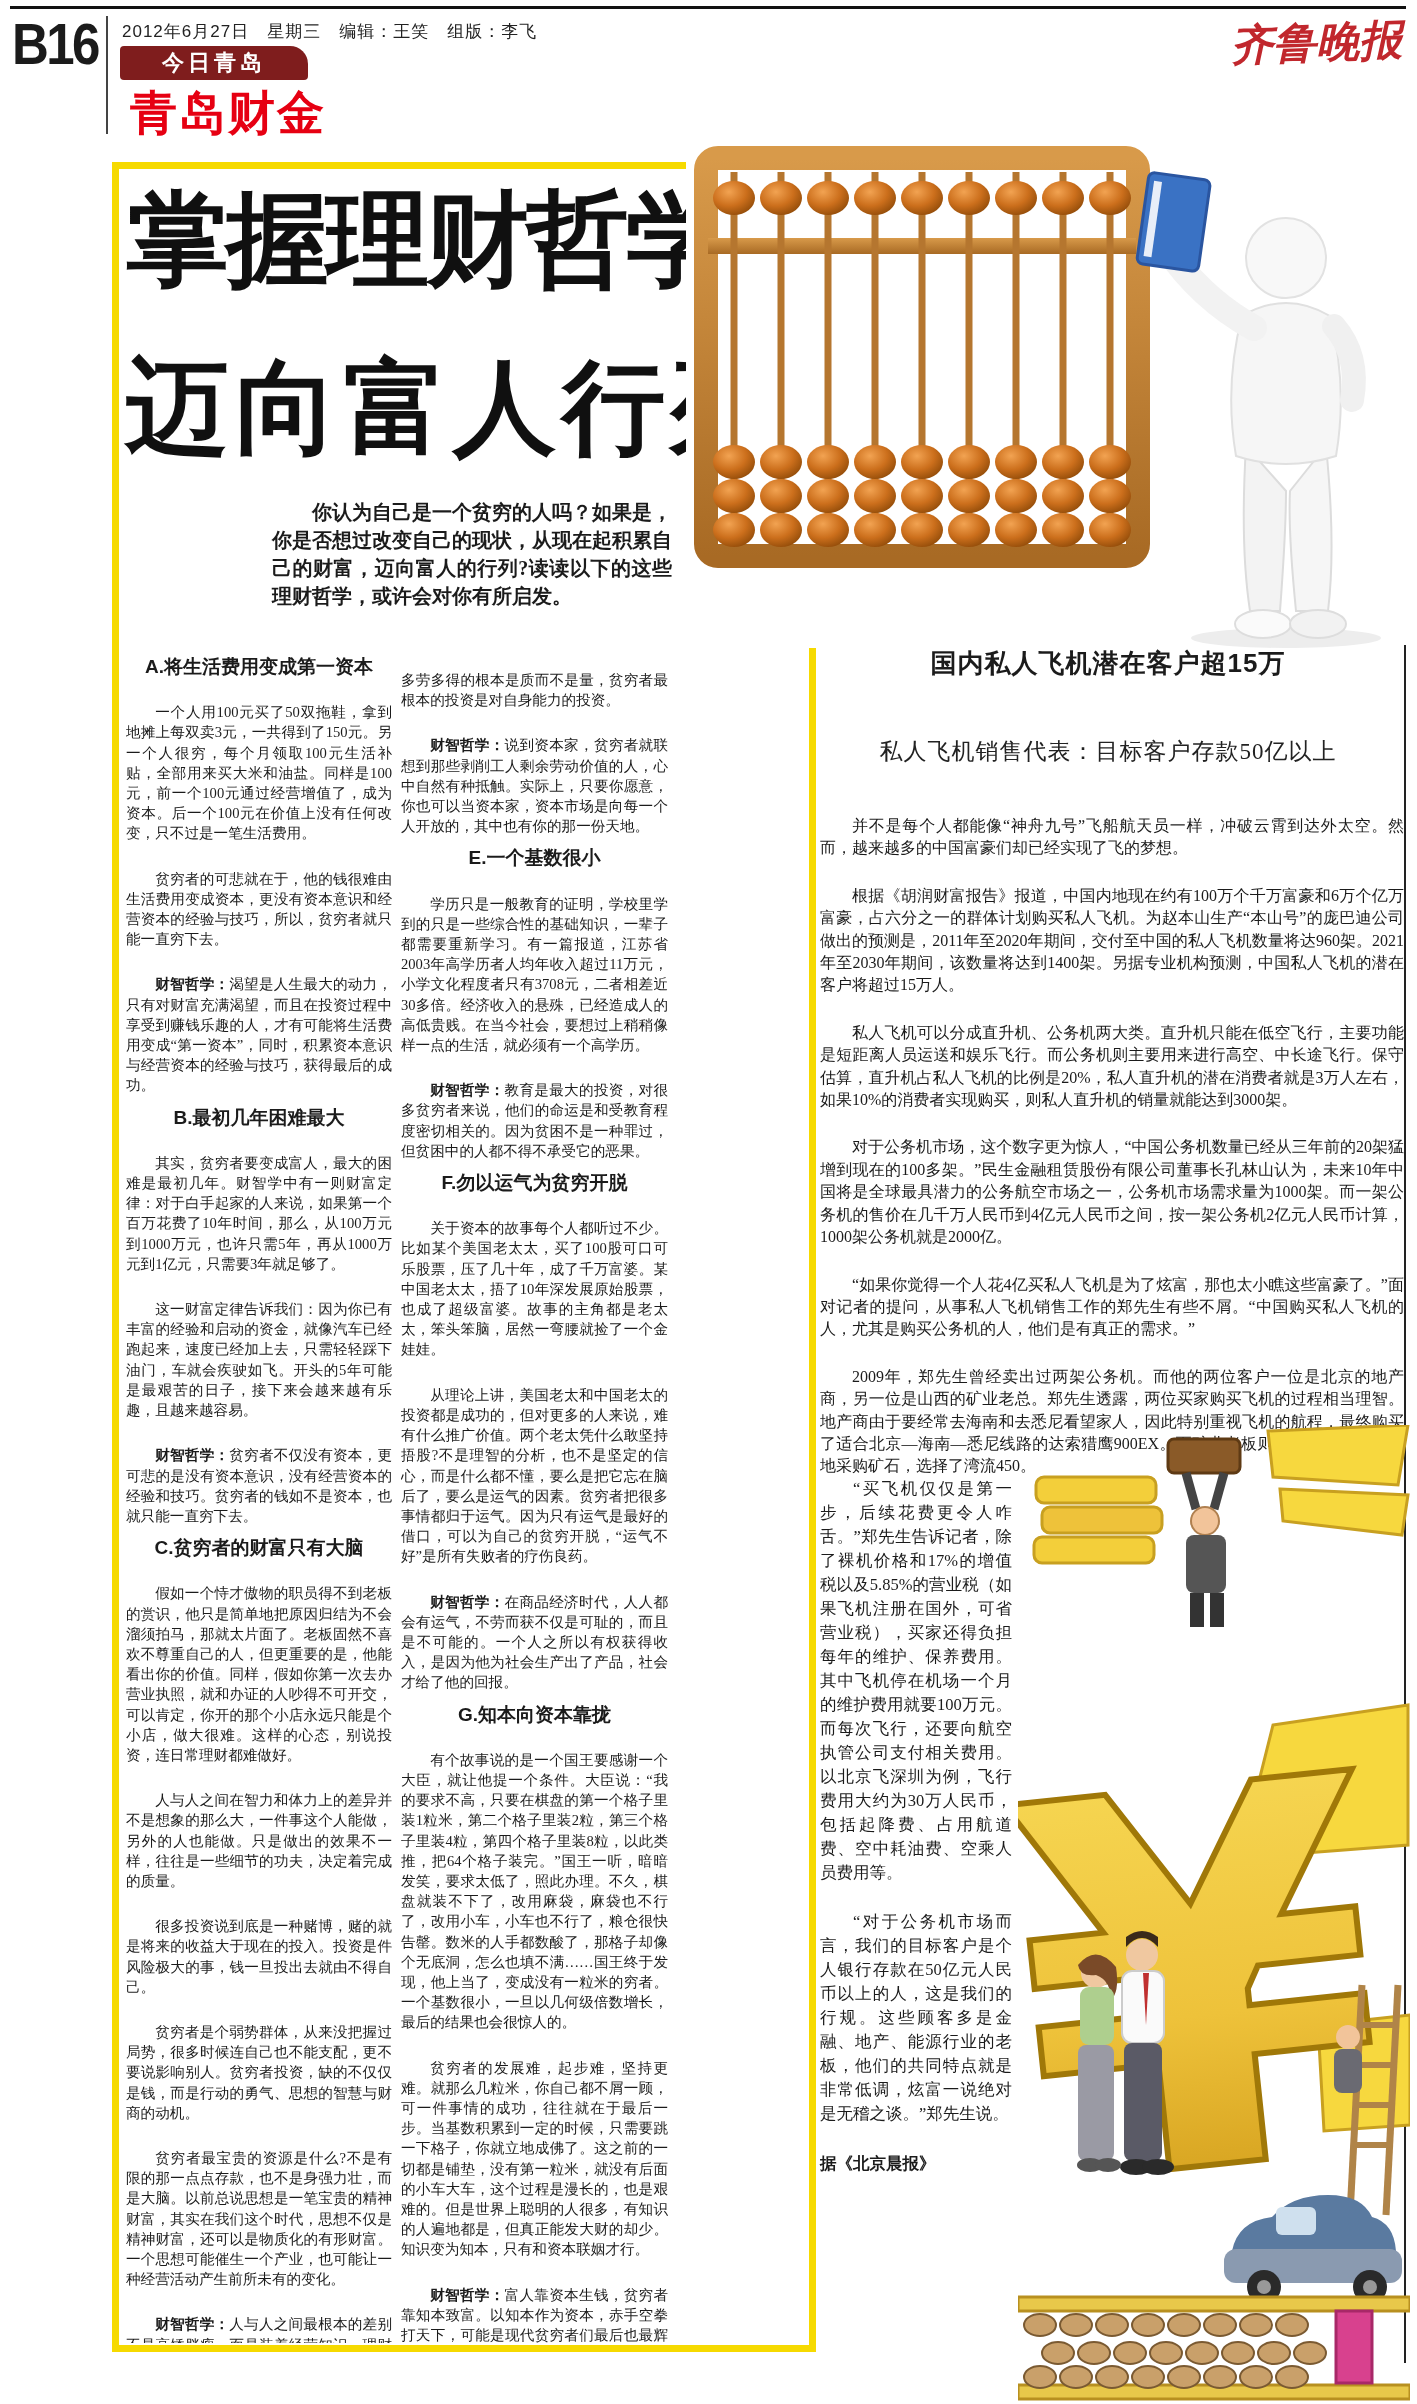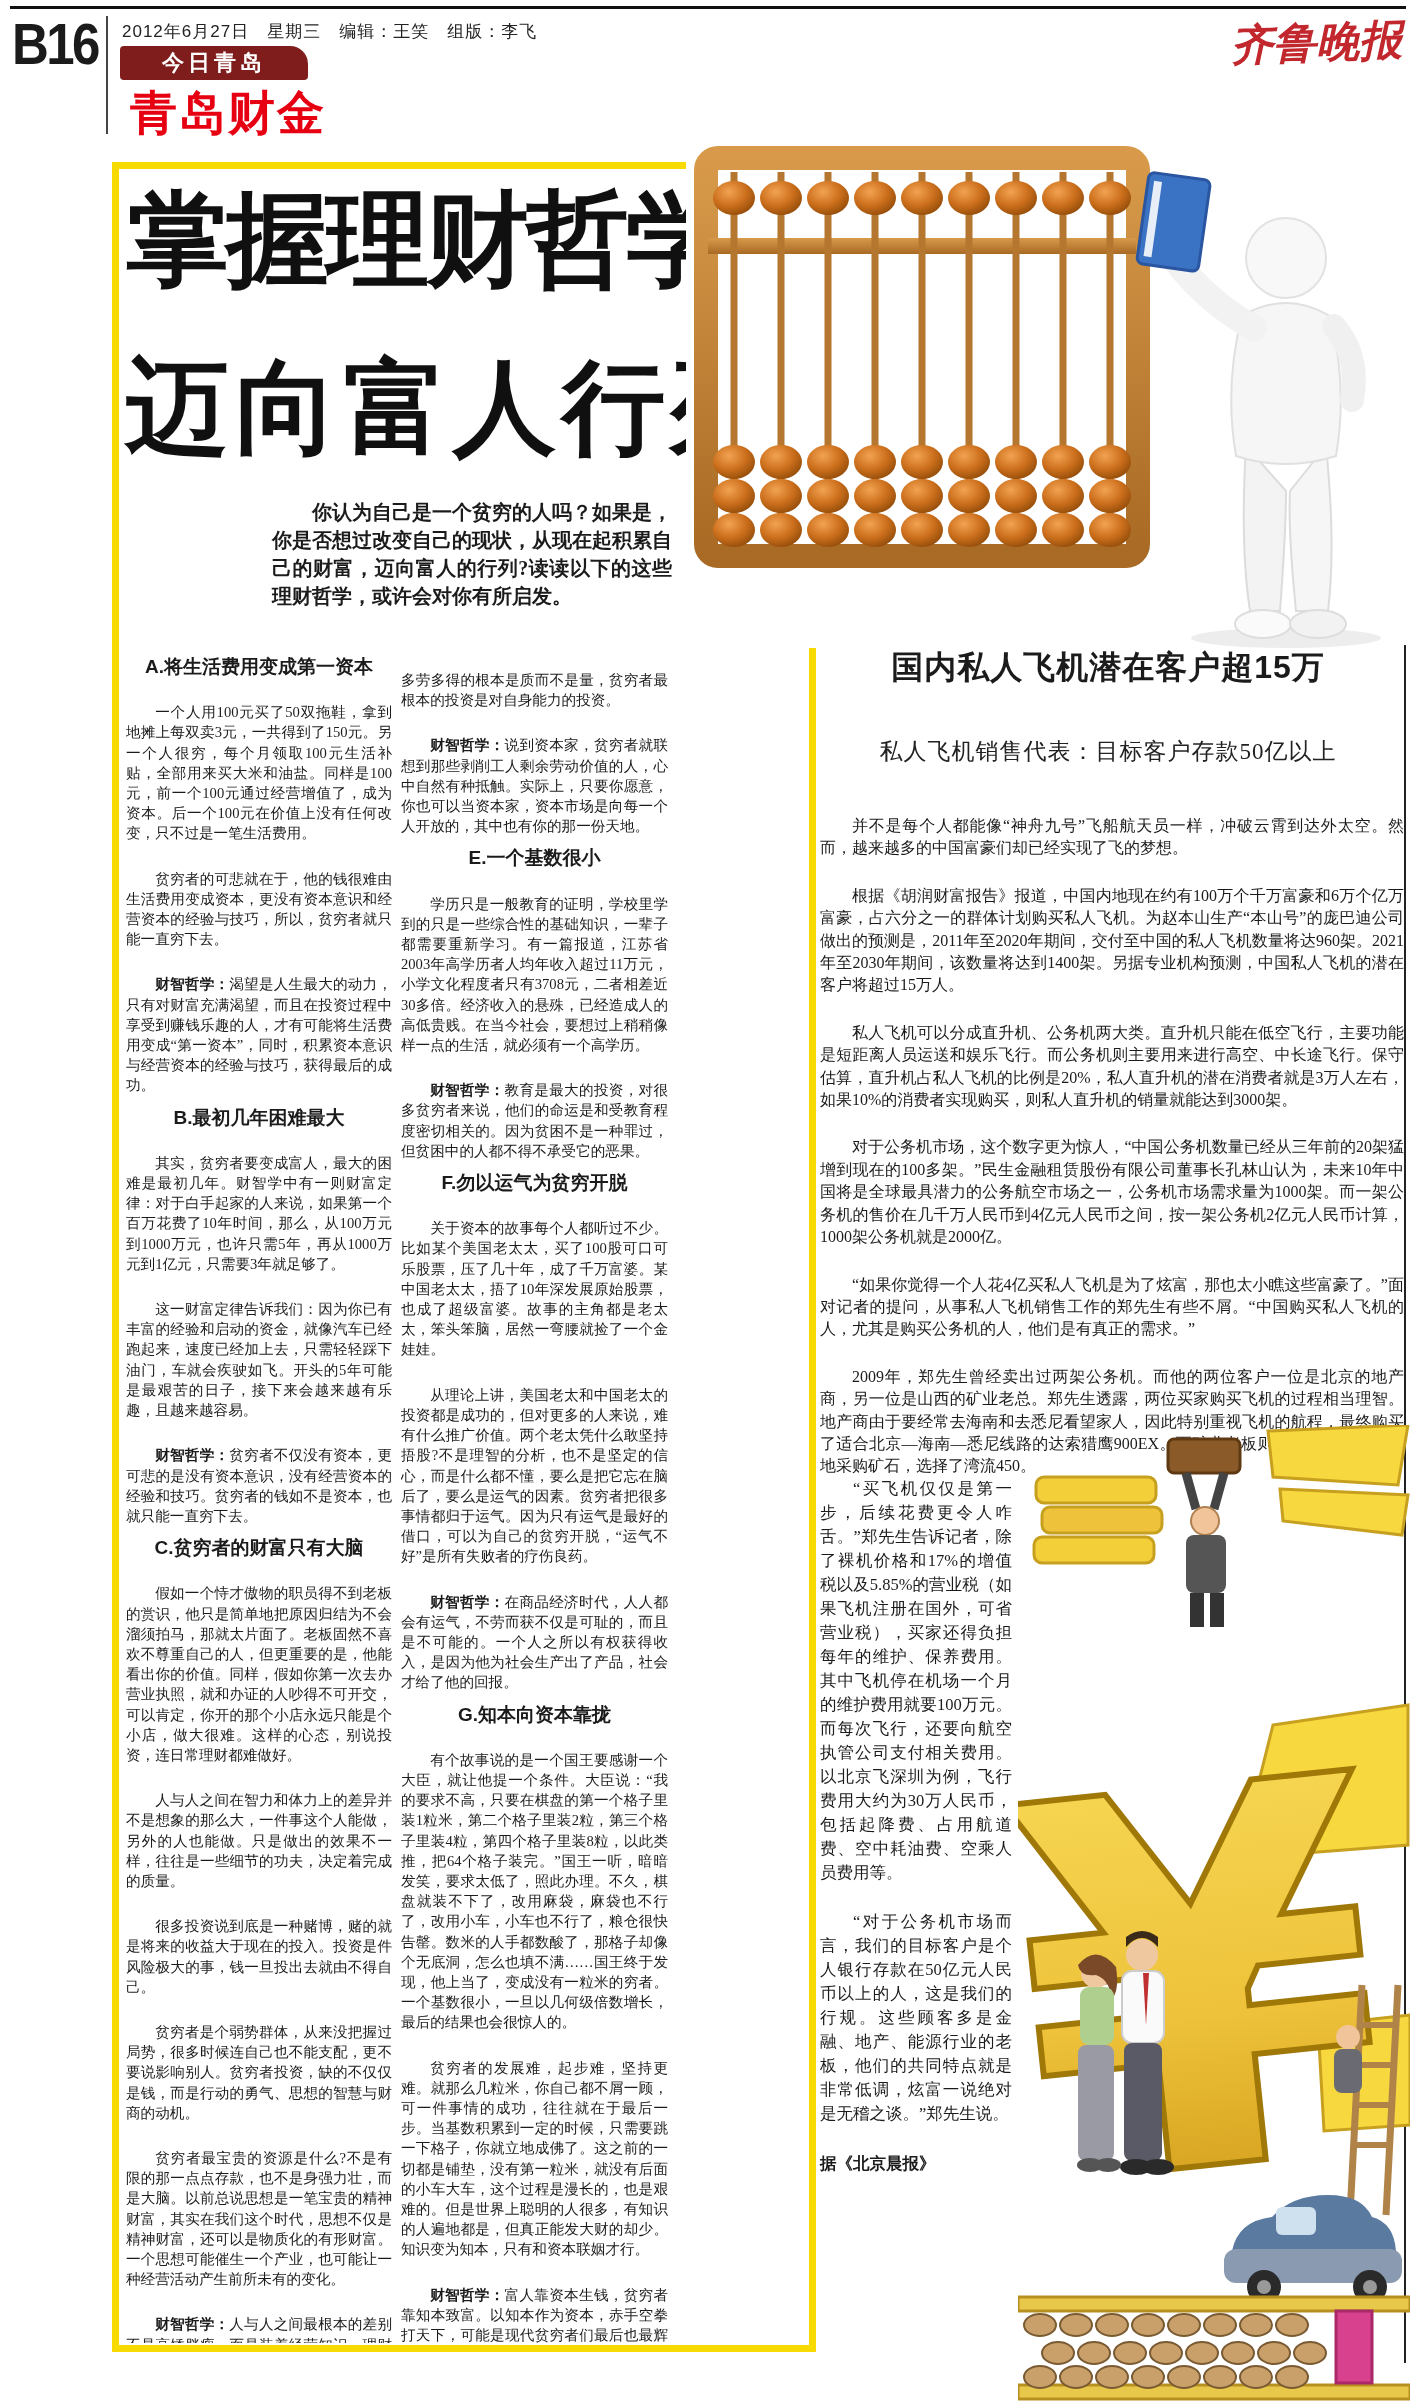--- a/index.html
+++ b/index.html
@@ -29,21 +29,21 @@
          text-align:justify;text-indent:2em;}
   .col{top:645px;height:1698px;overflow:hidden;text-align:justify;font-size:14.6px;line-height:20.2px;}
   .col1{left:126px;width:266px;}
   .col2{left:401px;width:267px;}
   .sec-h{font-family:"Liberation Sans","DejaVu Sans",sans-serif;font-weight:bold;font-size:19px;
          text-align:center;margin:12px 0 8px;text-indent:0;}
   .para{text-indent:2em;margin-top:25px;}
   .para.cont{text-indent:0;}
   .lead{font-weight:bold;font-family:"Liberation Sans","DejaVu Sans",sans-serif;}
   
-  .side-hl{left:812px;top:646px;width:592px;text-align:center;font-size:32px;font-weight:900;
+  .side-hl{left:812px;top:646px;width:592px;text-align:center;font-size:26px;font-weight:900;
            font-family:"Liberation Sans","DejaVu Sans",sans-serif;letter-spacing:1px;white-space:nowrap;}
   .side-sub{left:812px;top:736px;width:592px;text-align:center;font-size:23px;color:#222;letter-spacing:1px;}
   .side-wide{left:820px;top:790px;width:584px;text-align:justify;font-size:16px;line-height:22.4px;}
   .side-narrow{left:820px;top:1452px;width:192px;text-align:justify;font-size:16.5px;line-height:24px;}
   .side-narrow .source{text-align:left;font-weight:bold;text-indent:0;padding-right:4px;
                        font-family:"Liberation Sans","DejaVu Sans",sans-serif;}
   .right-rule{left:1404px;top:645px;width:2px;height:1718px;background:#222;}
   
   .abacus-wrap{left:686px;top:146px;width:720px;height:502px;background:#fff;}
   .yuan-wrap{left:1018px;top:1425px;width:392px;height:979px;}

